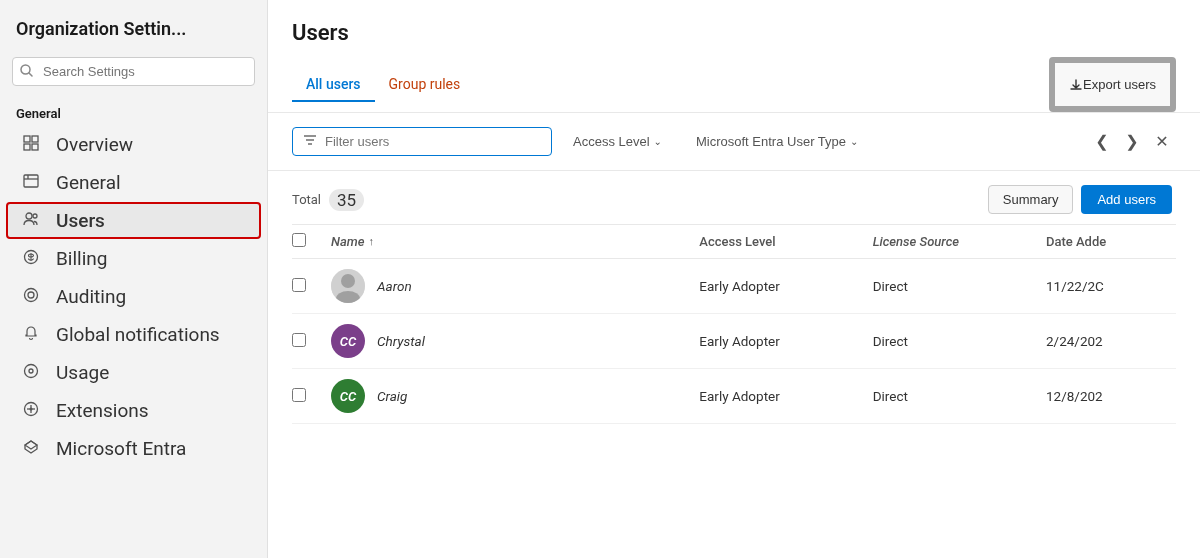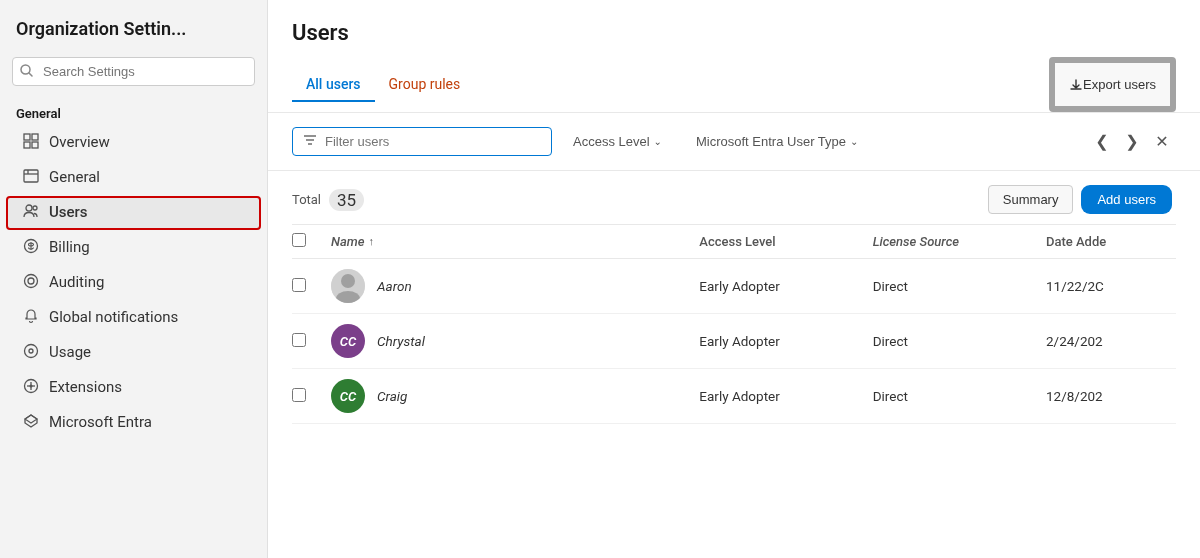--- a/index.html
+++ b/index.html
@@ -78,28 +78,28 @@
       color: #1a1a1a;
     }
 
     .sidebar-nav {
       flex: 1;
       overflow-y: auto;
     }
 
     .sidebar-item {
       display: flex;
-      align-items: flex-start;
+      align-items: center;
       padding: 7px 16px;
       cursor: pointer;
       border-radius: 4px;
       margin: 1px 6px;
       color: #333;
-      font-size: 15px;
-      gap: 9px;
+      font-size: 19px;
+      gap: 16px;
       position: relative;
     }
 
     .sidebar-item.active {
       background: #e8e8e8;
     }
 
     .sidebar-item.active .item-label {
       font-weight: 500;
     }
@@ -305,21 +305,21 @@
       background: #f8f8f8;
       cursor: pointer;
       font-size: 13px;
       color: #333;
       font-weight: 500;
     }
 
     .add-users-btn {
       padding: 6px 16px;
       border: none;
-      border-radius: 9px;
+      border-radius: 4px;
       background: #0078d4;
       cursor: pointer;
       font-size: 13px;
       color: #fff;
       font-weight: 500;
     }
 
     
     .users-table {
       width: 100%;

